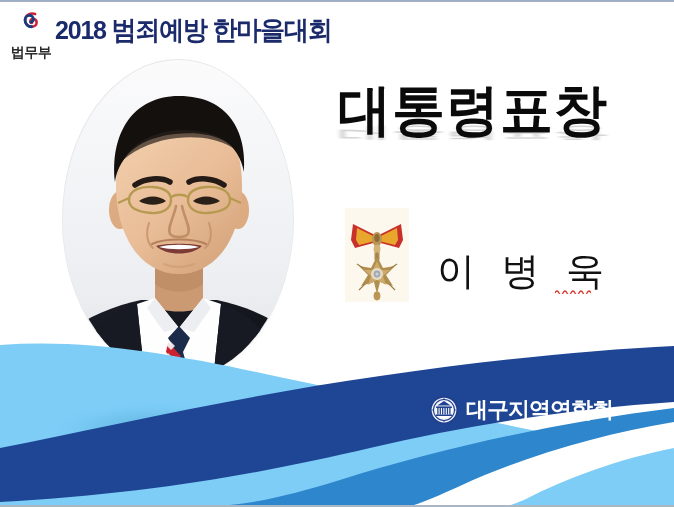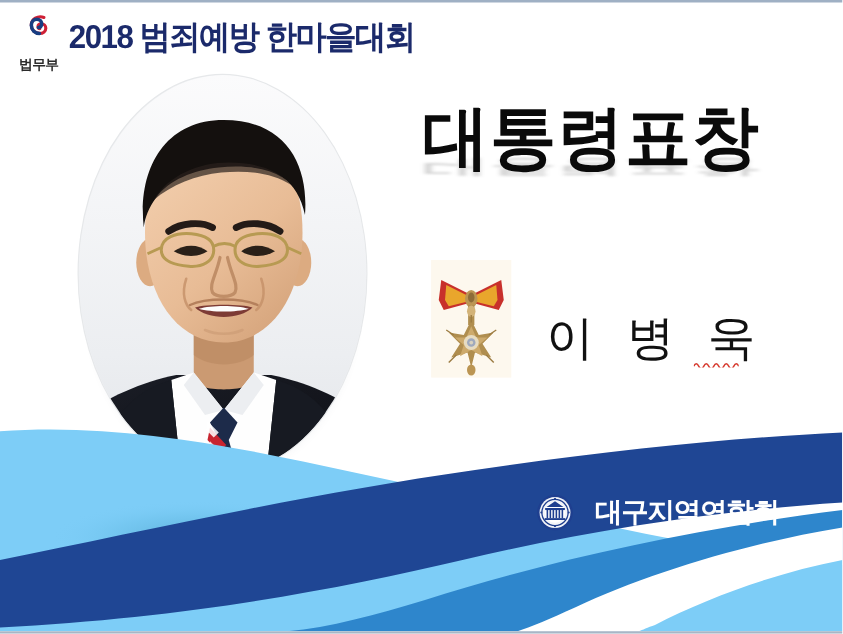--- a/index.html
+++ b/index.html
@@ -44,21 +44,21 @@
     flex-direction: column;
     align-items: center;
     justify-content: flex-start;
   }
   .moj-mark {
     width: 32px;
     height: 32px;
     display: block;
   }
   .moj-caption {
-    font-size: 11px;
+    font-size: 14px;
     font-weight: bold;
     color: #2b2b2b;
     letter-spacing: -0.5px;
     line-height: 10px;
     margin-top: 17px;
     white-space: nowrap;
   }
 
   .header-title {
     position: absolute;
@@ -177,21 +177,21 @@
   }
   .waves svg { display: block; width: 674px; height: 175px; }
 
   
   .footer-org {
     position: absolute;
     left: 429px;
     top: 393px;
     display: flex;
     align-items: center;
-    gap: 17px;
+    gap: 7px;
   }
   .org-seal { width: 30px; height: 30px; display: block; }
   .org-name {
     font-size: 22px;
     font-weight: bold;
     color: #ffffff;
     letter-spacing: -1px;
     white-space: nowrap;
     line-height: 26px;
   }

